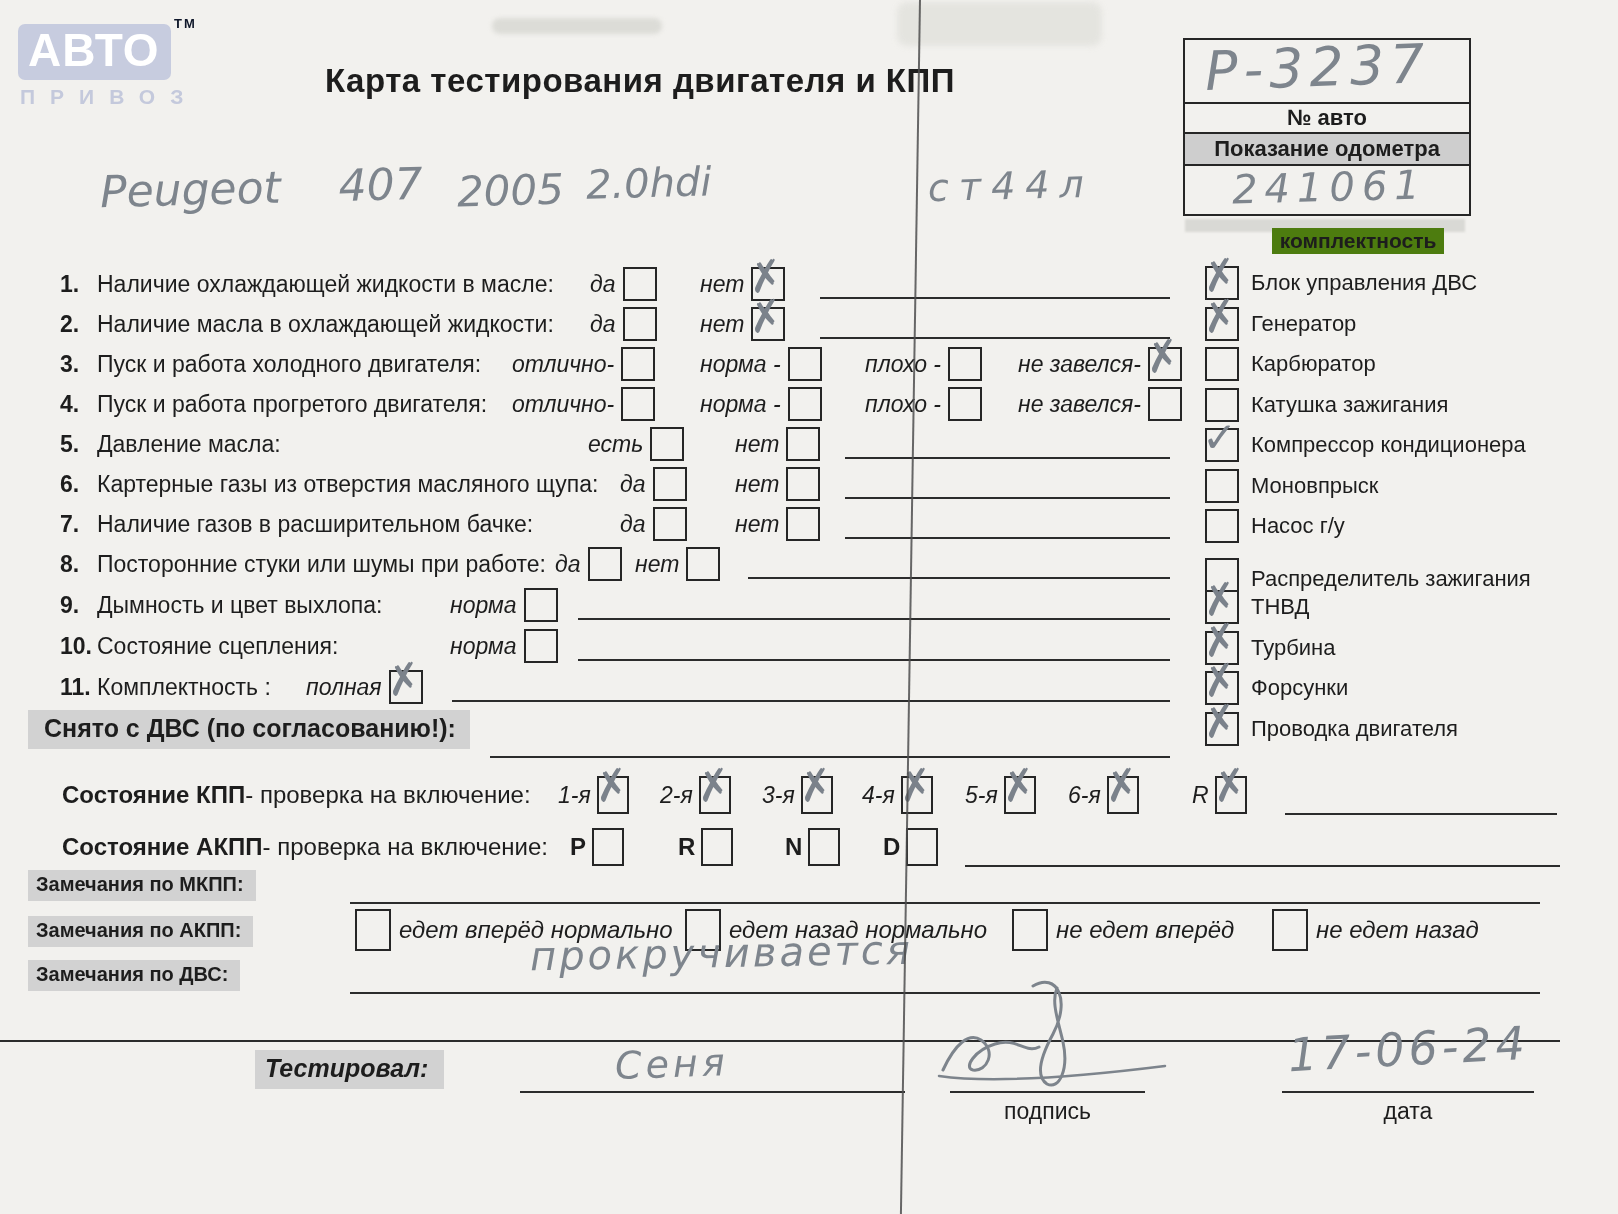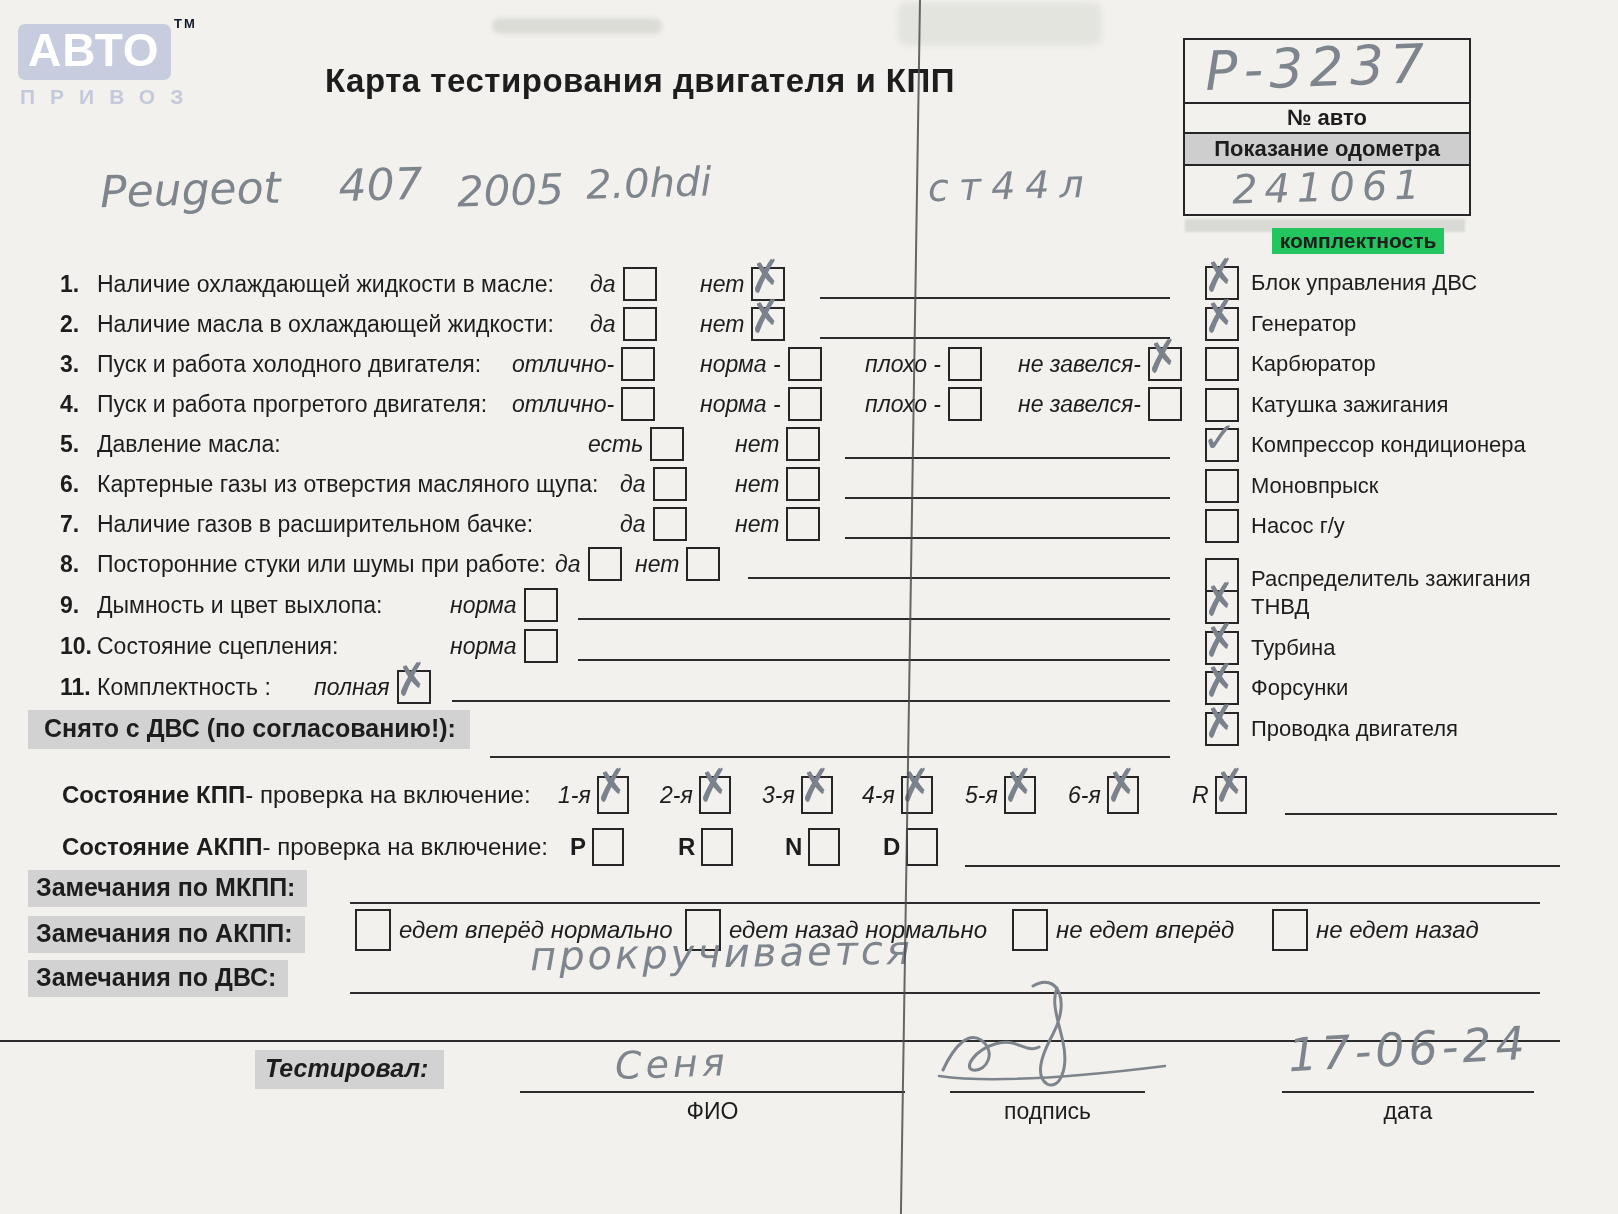--- a/index.html
+++ b/index.html
@@ -33,21 +33,21 @@
   .carbox .r1{height:62px;}
   .carbox .r2{height:28px;border-top:2px solid #262626;display:flex;align-items:center;justify-content:center;
               font-weight:bold;font-size:22px;}
   .carbox .r3{height:30px;border-top:2px solid #262626;display:flex;align-items:center;justify-content:center;
               font-weight:bold;font-size:22px;background:#cecece;}
   .carbox .r4{height:48px;border-top:2px solid #262626;}
   
   .hw{position:absolute;font-family:"DejaVu Sans",sans-serif;font-style:italic;color:#7e858d;
       white-space:nowrap;transform:rotate(-1.5deg);z-index:30;}
   
-  .eq-head{position:absolute;left:1272px;top:228px;width:172px;height:26px;background:#22c55e;
+  .eq-head{position:absolute;left:1272px;top:228px;width:172px;height:26px;background:#4d7c0f;
            display:flex;align-items:center;justify-content:center;font-weight:bold;font-size:21px;}
   .eq-item{position:absolute;left:1205px;display:flex;align-items:center;gap:12px;height:34px;font-size:22px;}
   
   .cb{width:30px;height:30px;border:2px solid #262626;position:relative;flex:none;background:transparent;}
   .cb.tall{width:28px;height:34px;}
   .cb.big{width:32px;height:38px;}
   .mark{position:absolute;left:-5px;top:-13px;font-size:42px;line-height:1;color:#7b828b;
         transform:rotate(-10deg);font-family:"DejaVu Sans",sans-serif;}
   
   .row{position:absolute;left:0;width:1618px;height:36px;}
@@ -56,21 +56,21 @@
   .clabel{position:absolute;left:97px;top:0;height:36px;display:flex;align-items:center;font-size:23px;}
   .opt{position:absolute;top:0;height:36px;display:flex;align-items:center;gap:7px;}
   .olabel{font-style:italic;font-size:23px;}
   .rline{position:absolute;top:31px;height:0;border-bottom:2px solid #2c2c2c;}
   
   .shade{background:#d2d2d2;}
   .sec-label{position:absolute;font-weight:bold;font-size:25px;padding:4px 14px 6px 16px;}
   .gline{position:absolute;height:0;border-bottom:2px solid #2c2c2c;}
   .gear-row{position:absolute;left:0;width:1618px;height:42px;}
   .gear-row .rowlabel{position:absolute;left:62px;top:0;height:40px;display:flex;align-items:center;font-size:24px;}
-  .remark-label{position:absolute;left:28px;font-weight:bold;font-size:25px;background:#d2d2d2;
+  .remark-label{position:absolute;left:28px;font-weight:bold;font-size:20px;background:#d2d2d2;
                 padding:3px 12px 5px 8px;}
   .akpp-opt{position:absolute;display:flex;align-items:center;gap:8px;height:40px;font-size:24px;font-style:italic;}
   
   .ftr-label{position:absolute;font-weight:bold;font-style:italic;font-size:25px;background:#d2d2d2;
              padding:4px 16px 6px 10px;}
   .ftr-cap{position:absolute;text-align:center;font-size:23px;top:1098px;}
   .sig{position:absolute;left:935px;top:972px;z-index:30;}
 </style>
 </head>
 <body>
@@ -353,21 +353,21 @@
         <span class="olabel">норма</span>
         <span class="cb">
           <span class="mark"></span>
         </span>
       </span>
     <span class="rline" style="left:578px;width:592px;"></span>
   </div>
   <div class="row" style="top:669px;">
     <span class="num">11.</span>
     <span class="clabel">Комплектность :</span>
-    <span class="opt" style="left:314px;">
+    <span class="opt" style="left:306px;">
         <span class="olabel">полная</span>
         <span class="cb">
           <span class="mark">✗</span>
         </span>
       </span>
     <span class="rline" style="left:452px;width:718px;"></span>
   </div>
 
   <div class="sec-label shade" style="left:28px;top:710px;">Снято с ДВС (по согласованию!):</div>
   <div class="gline" style="left:490px;top:756px;width:680px;"></div>
@@ -485,21 +485,20 @@
 
   <div class="remark-label" style="top:960px;">Замечания по ДВС:</div>
   <div class="gline" style="left:350px;top:992px;width:1190px;"></div>
   <span class="hw" style="left:530px;top:930px;font-size:40px;letter-spacing:3px;transform:rotate(-1deg);">прокручивается</span>
 
   <div class="gline" style="left:0;top:1040px;width:1560px;"></div>
   <div class="ftr-label" style="left:255px;top:1050px;">Тестировал:</div>
 
   <div class="gline" style="left:520px;top:1091px;width:385px;"></div>
   <span class="hw" style="left:615px;top:1042px;font-size:38px;letter-spacing:4px;transform:rotate(-2deg);">Сеня</span>
-  <div class="ftr-cap" style="left:520px;width:385px;">ФИО</div>
 
   <div class="gline" style="left:950px;top:1091px;width:195px;"></div>
   <svg class="sig" width="235" height="125" viewBox="0 0 235 125">
     <path d="M8 98 C 20 72, 34 60, 46 68 C 62 79, 52 100, 38 98 C 28 96, 40 78, 60 72 C 82 65, 90 82, 104 75" fill="none" stroke="#7d848c" stroke-width="3" stroke-linecap="round"></path>
     <path d="M98 14 C 122 0, 136 28, 118 62 C 106 84, 100 104, 112 112 C 124 118, 134 98, 128 70 C 123 48, 116 30, 122 16" fill="none" stroke="#7d848c" stroke-width="3" stroke-linecap="round"></path>
     <path d="M4 104 C 60 112, 150 104, 230 94" fill="none" stroke="#7d848c" stroke-width="2.5" stroke-linecap="round"></path>
   </svg>
   <div class="ftr-cap" style="left:950px;width:195px;">подпись</div>
 
   <div class="gline" style="left:1282px;top:1091px;width:252px;"></div>

